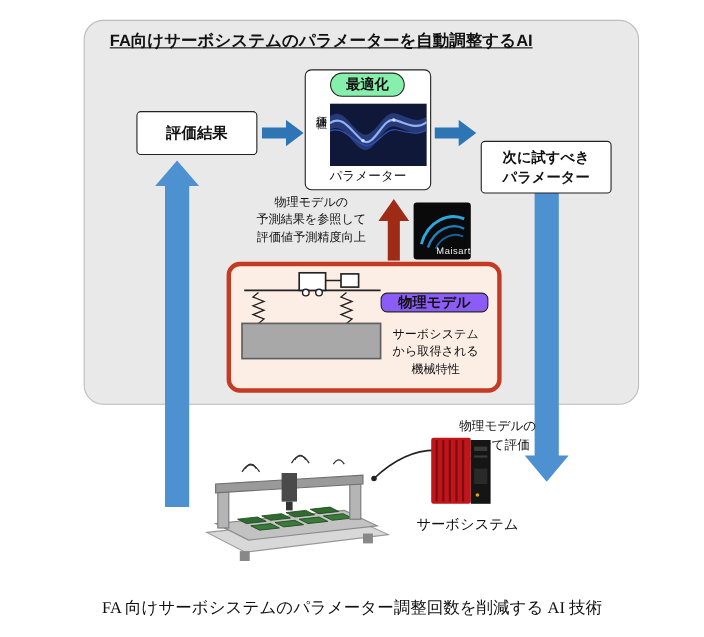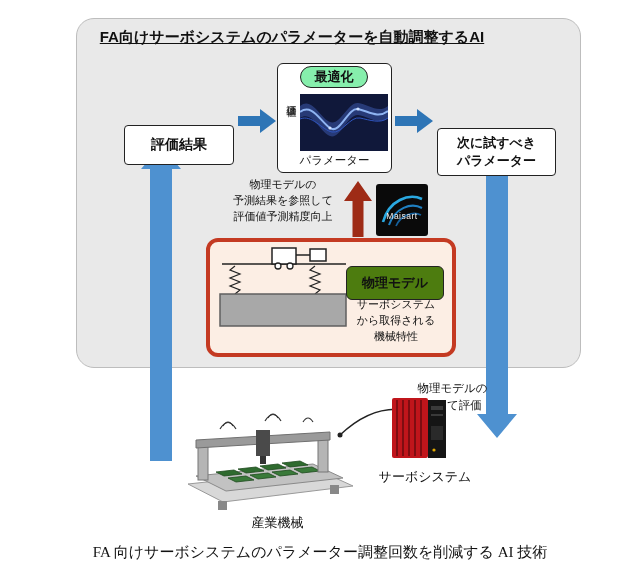--- a/index.html
+++ b/index.html
@@ -8,21 +8,21 @@
   .abs{position:absolute;}
   .pre{white-space:pre-line;}
 
   .gray-panel{left:76px;top:18px;width:503px;height:348px;background:#e9e9e9;
     border:1px solid #bdbdbd;border-radius:18px;z-index:1;}
   .panel-title{left:76px;top:28px;width:432px;text-align:center;font-weight:bold;
     font-size:15px;text-decoration:underline;z-index:6;}
 
   .wbox{background:#fff;border:1.5px solid #222;border-radius:4px;display:flex;
     align-items:center;justify-content:center;text-align:center;box-sizing:border-box;z-index:6;}
-  .eval-box{left:124px;top:101px;width:110px;height:40px;font-size:14px;font-weight:bold;margin-top:24px;}
+  .eval-box{left:124px;top:101px;width:110px;height:40px;font-size:14px;font-weight:bold;}
   .next-box{left:437px;top:96px;width:119px;height:48px;font-size:13px;font-weight:bold;line-height:1.35;margin-top:32px;}
 
   .chart-box{left:277px;top:63px;width:115px;height:110px;background:#fff;
     border:1.5px solid #222;border-radius:6px;box-sizing:border-box;z-index:5;}
   .pill{left:300px;top:66px;width:68px;height:22px;background:#86efac;border:1.5px solid #222;
     border-radius:11px;display:flex;align-items:center;justify-content:center;
     font-size:13px;font-weight:bold;z-index:7;box-sizing:border-box;}
   .graph{left:300px;top:94px;width:88px;height:57px;z-index:6;}
   .ylabel{left:284px;top:97px;height:55px;writing-mode:vertical-rl;font-size:10px;
     letter-spacing:1px;z-index:6;}
@@ -32,27 +32,27 @@
   .arrow1{left:238px;top:109px;}
   .arrow2{left:395px;top:109px;}
   .big-left{left:141px;top:143px;z-index:3;}
   .big-right{left:477px;top:146px;z-index:3;}
   .red-arrow{left:344px;top:181px;z-index:6;}
 
   .phys-note{left:216px;top:177px;width:134px;font-size:11px;line-height:1.45;
     text-align:center;z-index:6;}
   .maisart{left:376px;top:184px;width:52px;height:52px;background:#0a0a0a;border-radius:3px;
     z-index:6;overflow:hidden;}
-  .maisart-text{position:absolute;left:0;bottom:15px;width:100%;text-align:center;
+  .maisart-text{position:absolute;left:0;bottom:3px;width:100%;text-align:right;
     color:#f0f0f0;font-size:8.5px;letter-spacing:.5px;}
 
   .red-box{left:206px;top:238px;width:250px;height:119px;background:#fceee4;
     border:4px solid #c43a22;border-radius:12px;box-sizing:border-box;z-index:5;}
   .mech{left:210px;top:242px;z-index:6;}
-  .model-label{left:346px;top:266px;width:98px;height:34px;background:#4d7c0f;border:1.5px solid #222;
+  .model-label{left:346px;top:266px;width:98px;height:18px;background:#8b5cf6;border:1.5px solid #222;
     border-radius:6px;display:flex;align-items:center;justify-content:center;
     font-size:13px;font-weight:bold;z-index:7;box-sizing:border-box;}
   .source-note{left:340px;top:297px;width:112px;font-size:11px;line-height:1.45;
     text-align:center;z-index:7;}
 
   .evaluate-note{left:405px;top:380px;width:95px;font-size:11.5px;line-height:1.45;
     text-align:center;z-index:5;}
   .connector{left:330px;top:393px;z-index:5;}
   .servo{left:388px;top:396px;z-index:5;}
   .servo-label{left:365px;top:468px;width:120px;text-align:center;font-size:13px;z-index:5;}
@@ -184,17 +184,16 @@
     <polygon points="104,66 122,64 130,68 112,70" fill="#3a7a3a" stroke="#1e4a1e" stroke-width="0.8"></polygon>
     <polygon points="126,63 144,61 152,65 134,67" fill="#3a7a3a" stroke="#1e4a1e" stroke-width="0.8"></polygon>
     <rect x="30" y="38" width="10" height="36" fill="#b5b5b5" stroke="#777" stroke-width="1"></rect>
     <rect x="150" y="30" width="10" height="36" fill="#b5b5b5" stroke="#777" stroke-width="1"></rect>
     <polygon points="28,34 162,26 162,34 28,42" fill="#9a9a9a" stroke="#707070" stroke-width="1"></polygon>
     <rect x="88" y="24" width="14" height="26" fill="#4a4a4a"></rect>
     <rect x="92" y="50" width="6" height="8" fill="#333"></rect>
     <rect x="50" y="95" width="9" height="9" fill="#888"></rect>
     <rect x="162" y="79" width="9" height="9" fill="#888"></rect>
   </svg>
-  <div class="abs machine-label">産業機械</div>
 
   <div class="abs caption">FA 向けサーボシステムのパラメーター調整回数を削減する AI 技術</div>
 
 </div>
 
 </body></html>

